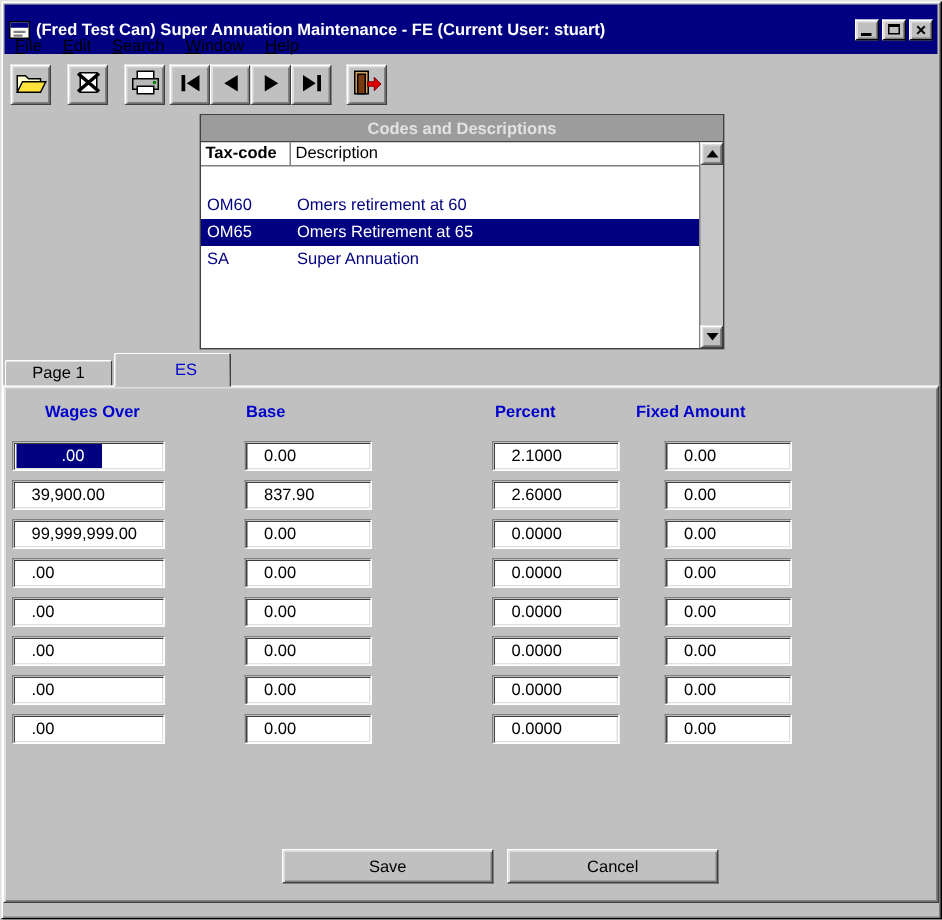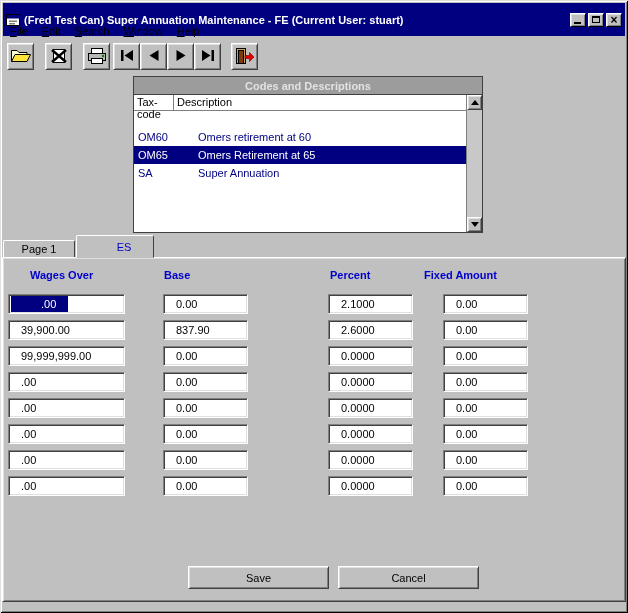--- a/index.html
+++ b/index.html
@@ -49,21 +49,21 @@
   .codes-panel {
     position:absolute; left:133px; top:76px; width:350px; height:157px;
     border:1px solid #404040; background:#fff;
   }
   .codes-header {
     height:17px; background:#9c9c9c; color:#e2e2e2; font-weight:bold;
     display:flex; align-items:center; justify-content:center;
   }
   .codes-table { position:absolute; left:0; top:17px; right:0; bottom:0; background:#fff; border-top:1px solid #404040; }
   .col-header { position:absolute; left:0; top:0; right:16px; height:16px; display:flex; border-bottom:1px solid #808080; background:#fff; }
-  .col-header .h1 { width:40px; padding:1px 0 0 3px; border-right:1px solid #808080; }
+  .col-header .h1 { width:60px; padding:1px 0 0 3px; border-right:1px solid #808080;font-weight:bold; }
   .col-header .h2 { flex:1; padding:1px 0 0 3px; }
   .trows { position:absolute; left:0; top:17px; right:16px; bottom:0; padding-top:16px; overflow:hidden; }
   .trow { height:18px; display:flex; align-items:center; color:#000080; }
   .trow .c1 { width:60px; padding-left:4px; }
   .trow .c2 { flex:1; padding-left:4px; }
   .trow.selected { background:#000080; color:#fff; }
   .vscroll { position:absolute; right:0; top:0; bottom:0; width:16px; background:#c8c8c8; border-left:1px solid #808080; }
   .sb-btn {
     position:absolute; left:0; width:15px; height:15px; background:#c0c0c0;
     border:1px solid; border-color:#fff #404040 #404040 #fff;
@@ -91,21 +91,21 @@
   
   .col-label { position:absolute; top:269px; color:#0000cc; font-weight:bold; z-index:4; }
   .lbl1 { left:30px; } .lbl2 { left:164px; } .lbl3 { left:330px; } .lbl4 { left:424px; }
   .field {
     position:absolute; width:85px; height:20px; background:#fff; color:#000;
     border:1px solid; border-color:#808080 #fff #fff #808080;
     box-shadow: inset 1px 1px 0 #404040, inset -1px -1px 0 #dfdfdf;
     font-family:"Liberation Sans", sans-serif; font-size:11px;
     padding:0 2px 0 12px; z-index:4; outline:none; border-radius:0;
   }
-  .fc1 { left:8px; width:117px; } .fc2 { left:163px; } .fc3 { left:328px; } .fc4 { left:443px; }
+  .fc1 { left:8px; width:102px; } .fc2 { left:163px; } .fc3 { left:328px; } .fc4 { left:443px; }
   .r0 { top:294px; } .r1 { top:320px; } .r2 { top:346px; } .r3 { top:372px; }
   .r4 { top:398px; } .r5 { top:424px; } .r6 { top:450px; } .r7 { top:476px; }
   .sel-field { display:flex; align-items:center; padding-left:2px; }
   .sel-field .sel { background:#000080; color:#fff; padding:2px 12px 2px 30px; }
   
   .dlg-btn {
     position:absolute; top:566px; width:141px; height:23px; background:#c0c0c0; color:#000;
     border:1px solid; border-color:#fff #404040 #404040 #fff;
     box-shadow: inset 1px 1px 0 #dfdfdf, inset -1px -1px 0 #808080;
     display:flex; align-items:center; justify-content:center; z-index:4;

